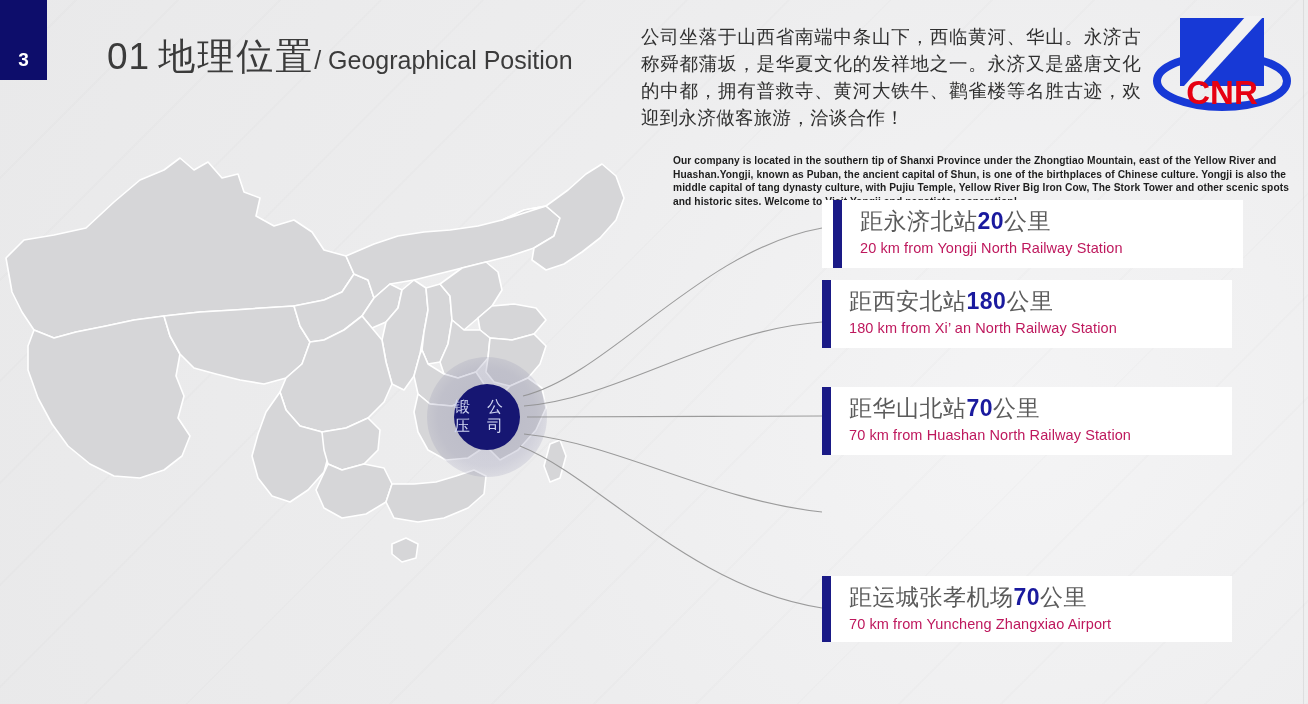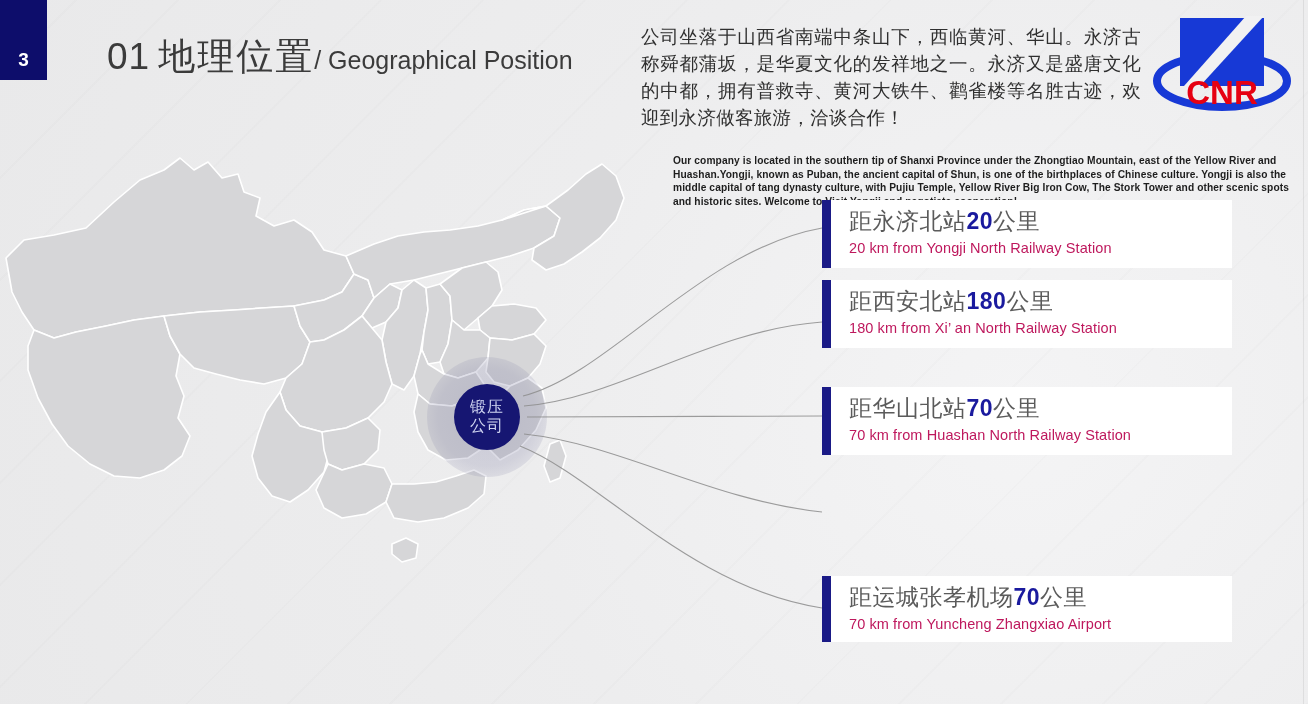--- a/index.html
+++ b/index.html
@@ -71,21 +71,21 @@
   
   #marker-halo{
     position:absolute;left:427px;top:357px;width:120px;height:120px;
     border-radius:50%;
     background:radial-gradient(circle, rgba(120,120,160,0.30) 0%, rgba(130,130,165,0.26) 58%, rgba(140,140,170,0.10) 82%, rgba(150,150,175,0) 100%);
   }
   #marker-dot{
     position:absolute;left:454px;top:384px;width:66px;height:66px;
     border-radius:50%;
     background:#161672;
-    display:flex;flex-direction:column;align-items:center;justify-content:center;
+    display:flex;flex-direction:row;align-items:center;justify-content:center;
     color:#cfd4f0;font-size:16px;line-height:1.16;letter-spacing:1px;
     font-family:"DejaVu Sans","Liberation Sans",sans-serif;
   }
 
   
   #connectors{position:absolute;left:0;top:0;width:1308px;height:704px;pointer-events:none;}
 
   
   .card{
     position:absolute;left:822px;width:410px;
@@ -99,21 +99,21 @@
     font-family:"DejaVu Sans","Liberation Sans",sans-serif;
     font-size:23px;color:#5b5b5b;line-height:1.22;letter-spacing:0.5px;
     white-space:nowrap;
   }
   .card-cn .num{color:#1a1a9e;font-weight:bold;font-family:"Liberation Sans",sans-serif;}
   .card-en{
     font-size:14.5px;color:#be185d;line-height:1.3;margin-top:4px;
     letter-spacing:0.1px;
   }
 
-  #card0{top:200px;height:68px;}
+  #card0{top:200px;height:68px;padding-left:11px;}
   #card1{top:280px;height:68px;}
   #card2{top:387px;height:68px;}
   #card3{top:481px;height:76px;}
   #card4{top:576px;height:66px;}
 
   
   #edge-line{
     position:absolute;right:4px;top:0;width:1px;height:704px;
     background:rgba(0,0,0,0.07);
   }

